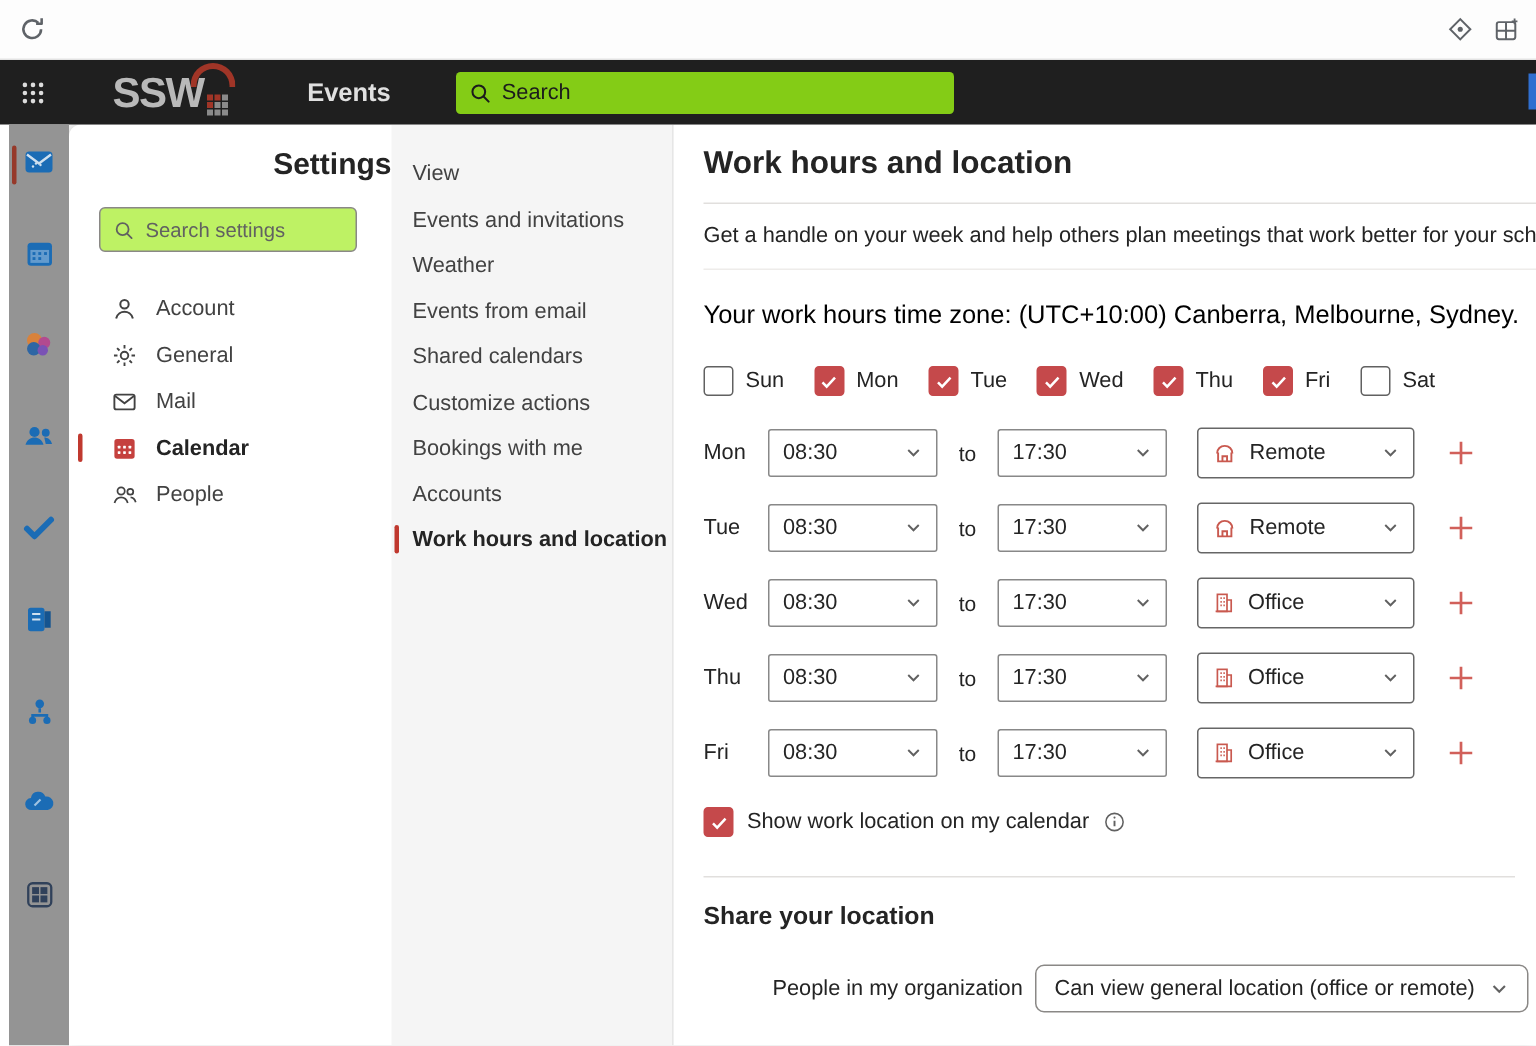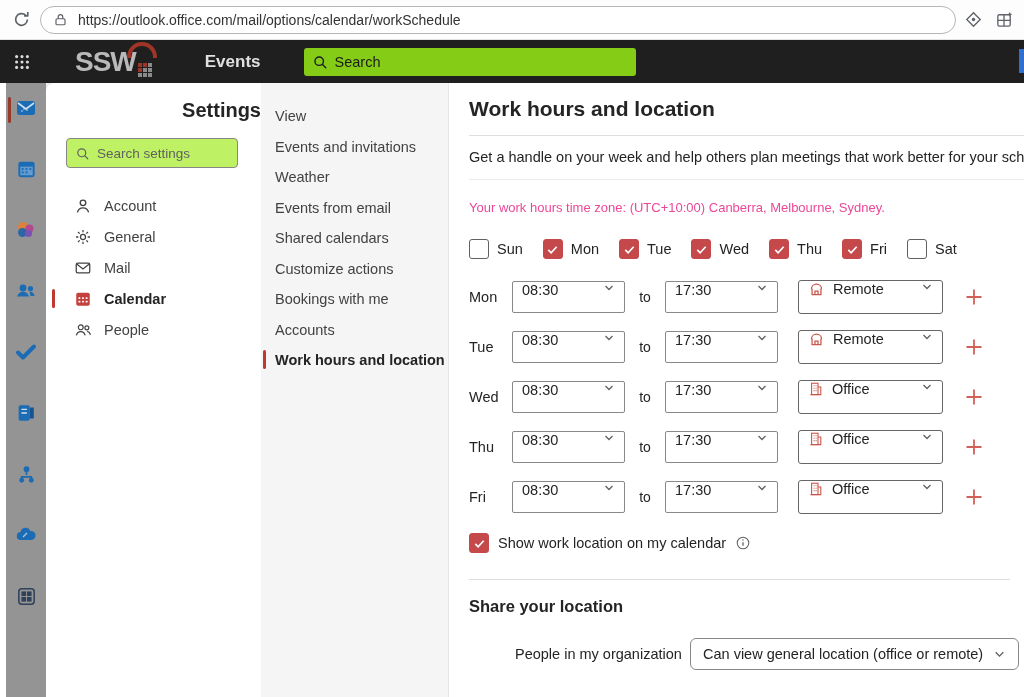--- a/index.html
+++ b/index.html
@@ -63,34 +63,34 @@
   .menu-item.selected { font-weight: 700; color: #242424; }
   .menu-item.selected .sel-bar { position: absolute; left: -10px; top: 5px; width: 3px; height: 19px;
     background: #c0392f; border-radius: 2px; }
 
   
   .main { flex: 1; padding: 14px 0 0 20px; overflow: hidden; }
   .page-title { font-size: 21px; font-weight: 700; color: #242424; }
   .hr { border: none; border-top: 1px solid #e1dfdd; margin-top: 14px; }
   .hr.light { border-top-color: #eeecea; }
   .desc { font-size: 14.5px; color: #242424; margin-top: 13px; white-space: nowrap; }
-  .tz { font-size: 13px; color: #ec4899; margin-top: 20px; white-space: nowrap; }
+  .tz { font-size: 17px; color: #000000; margin-top: 20px; white-space: nowrap; }
 
   .days-row { display: flex; align-items: center; margin-top: 24px; gap: 20px; }
   .day { display: flex; align-items: center; gap: 8px; cursor: pointer; }
   .cb { width: 20px; height: 20px; border-radius: 3px; border: 1px solid #616161; background: #fff;
     display: flex; align-items: center; justify-content: center; flex: 0 0 20px; }
   .cb.checked { background: #c5494b; border-color: #c5494b; }
   .day-label { font-size: 14.5px; color: #242424; }
 
   .sched { margin-top: 22px; }
   .sched-row { display: flex; align-items: center; height: 32px; margin-bottom: 18px; }
   .sched-day { width: 43px; font-size: 14.5px; color: #242424; }
   .dd { height: 32px; border: 1px solid #888; border-radius: 2px; background: #fff; display: flex;
-    padding: 0 9px; cursor: pointer; }
+    align-items: center; padding: 0 9px; cursor: pointer; }
   .dd .dd-val { font-size: 14.5px; color: #242424; }
   .dd .chev { margin-left: auto; }
   .dd.time { width: 113px; }
   .to-label { width: 40px; text-align: center; font-size: 14px; color: #242424; }
   .dd.loc { width: 145px; margin-left: 20px; height: 34px; border-color: #666; border-radius: 3px; }
   .dd.loc .dd-val { margin-left: 8px; }
   .add-btn { margin-left: 20px; width: 22px; height: 22px; display: flex; align-items: center;
     justify-content: center; cursor: pointer; }
 
   .showloc-row { display: flex; align-items: center; gap: 9px; margin-top: 20px; cursor: pointer; }
@@ -108,27 +108,20 @@
 </style>
 </head>
 <body>
 
 <div class="browser-bar">
   <div class="reload-btn">
     <svg width="19" height="19" viewBox="0 0 20 20" fill="none" stroke="#5f6368" stroke-width="1.8">
       <path d="M16.2 10a6.2 6.2 0 1 1-1.9-4.5"></path>
         <path d="M16.6 2.2v3.9h-3.9" stroke-linejoin="round"></path>
     </svg>
-  </div>
-  <div class="url-pill">
-    <svg width="15" height="15" viewBox="0 0 20 20" fill="none" stroke="#5f6368" stroke-width="1.6">
-      <rect x="4" y="9" width="12" height="8" rx="1.5"></rect>
-        <path d="M7 9V6.5a3 3 0 0 1 6 0V9"></path>
-    </svg>
-    <span class="url-text">https://outlook.office.com/mail/options/calendar/workSchedule</span>
   </div>
   <div class="browser-right">
     <svg width="19" height="19" viewBox="0 0 20 20" fill="none" stroke="#5f6368" stroke-width="1.4">
       <rect x="5" y="5" width="10" height="10" transform="rotate(45 10 10)"></rect>
         <circle cx="10" cy="10" r="1.8" fill="#5f6368" stroke="none"></circle>
     </svg>
     <svg width="19" height="19" viewBox="0 0 20 20" fill="none" stroke="#5f6368" stroke-width="1.4">
       <rect x="3" y="5" width="13" height="12" rx="1.5"></rect>
         <path d="M9.5 5v12M3 11h13"></path>
         <path d="M15.5 2.5v4M13.5 4.5h4" stroke-width="1.3"></path>

